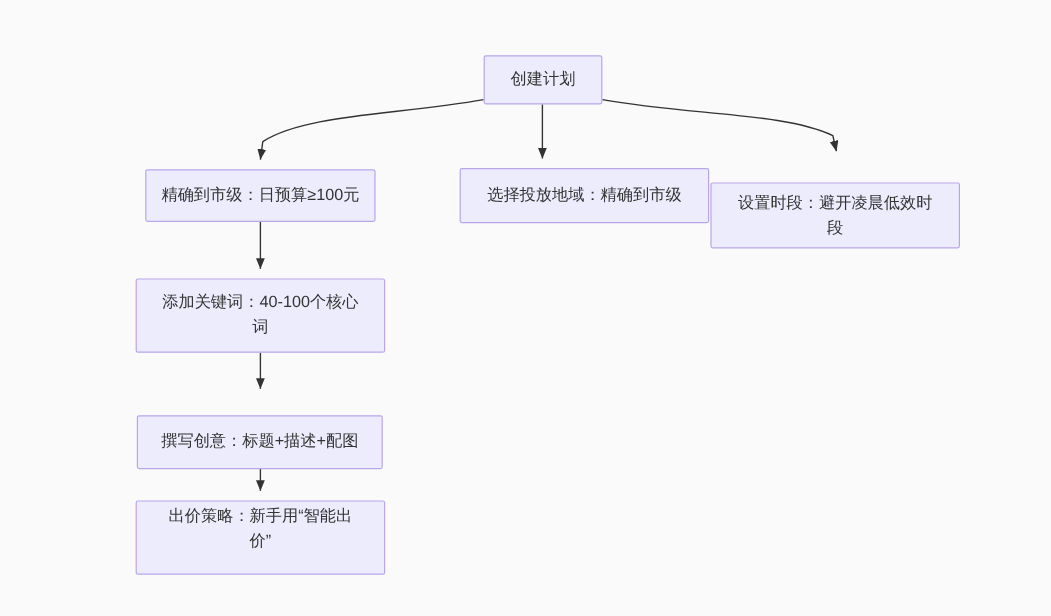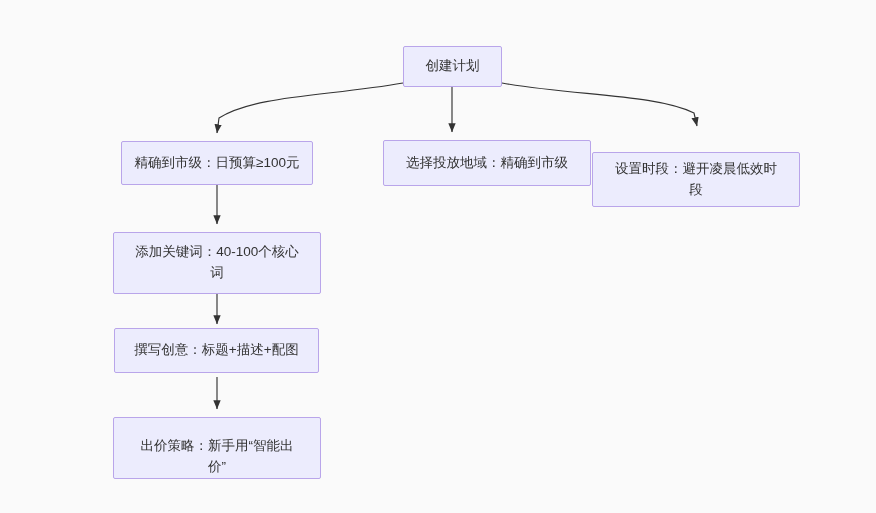--- a/index.html
+++ b/index.html
@@ -32,21 +32,21 @@
     background: #ececfd;
     border: 1.4px solid #b9a5ea;
     border-radius: 2px;
     display: flex;
     align-items: center;
     justify-content: center;
     text-align: center;
     color: #333333;
     font-size: 13.5px;
     line-height: 1.55;
-    padding: 0 10px;
+    padding: 16px 10px;
   }
   .node-label {
     display: block;
     width: 100%;
     white-space: pre-line;
   }
 </style>
 </head>
 <body style="background: rgb(250, 250, 250);">
 
@@ -87,21 +87,21 @@
   <div class="node" id="node-set-schedule" style="left: 592px; top: 152px; width: 208px; height: 55px;">
     <span class="node-label">设置时段：避开凌晨低效时
 段</span>
   </div>
 
   <div class="node" id="node-add-keywords" style="left: 113px; top: 232px; width: 208px; height: 62px;">
     <span class="node-label">添加关键词：40-100个核心
 词</span>
   </div>
 
-  <div class="node" id="node-write-creative" style="left: 114px; top: 328px; width: 205px; height: 45px;">
+  <div class="node" id="node-write-creative" style="left: 114px; top: 346px; width: 205px; height: 45px;">
     <span class="node-label">撰写创意：标题+描述+配图</span>
   </div>
 
   <div class="node" id="node-bidding-strategy" style="left: 113px; top: 417px; width: 208px; height: 62px; align-items: flex-end;">
     <span class="node-label">出价策略：新手用“智能出
 价”</span>
   </div>
 
 </div>
 

